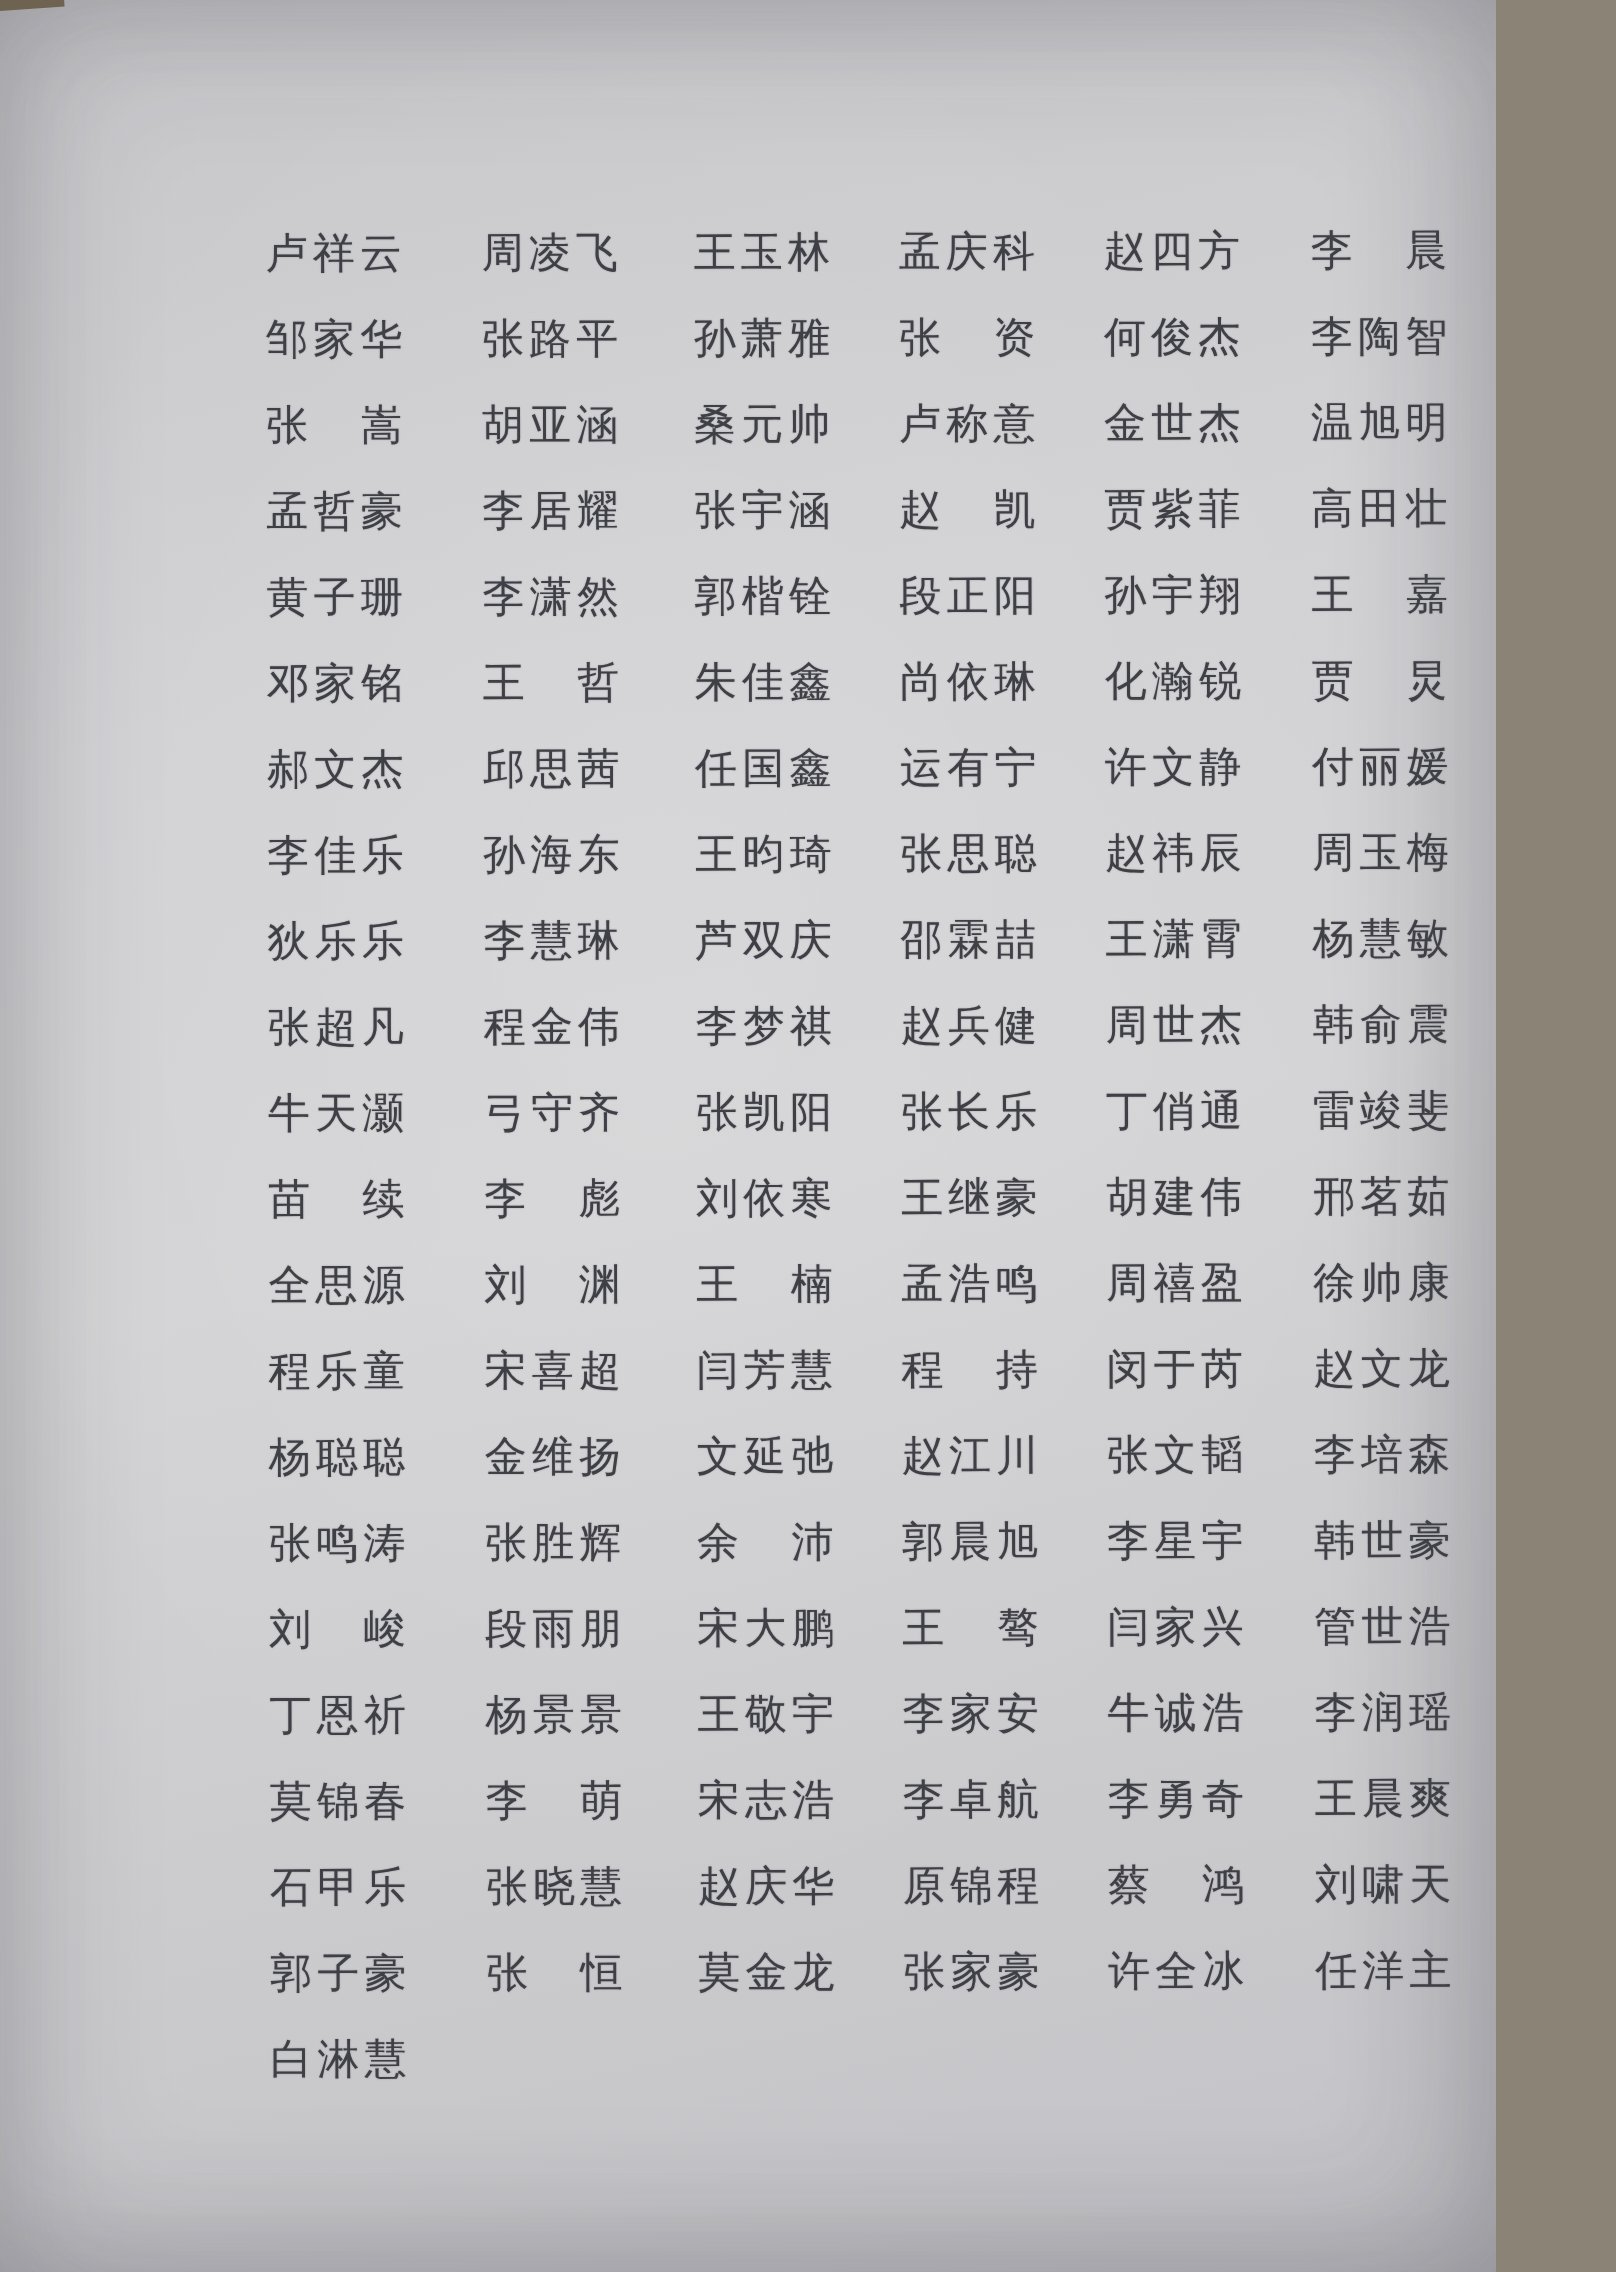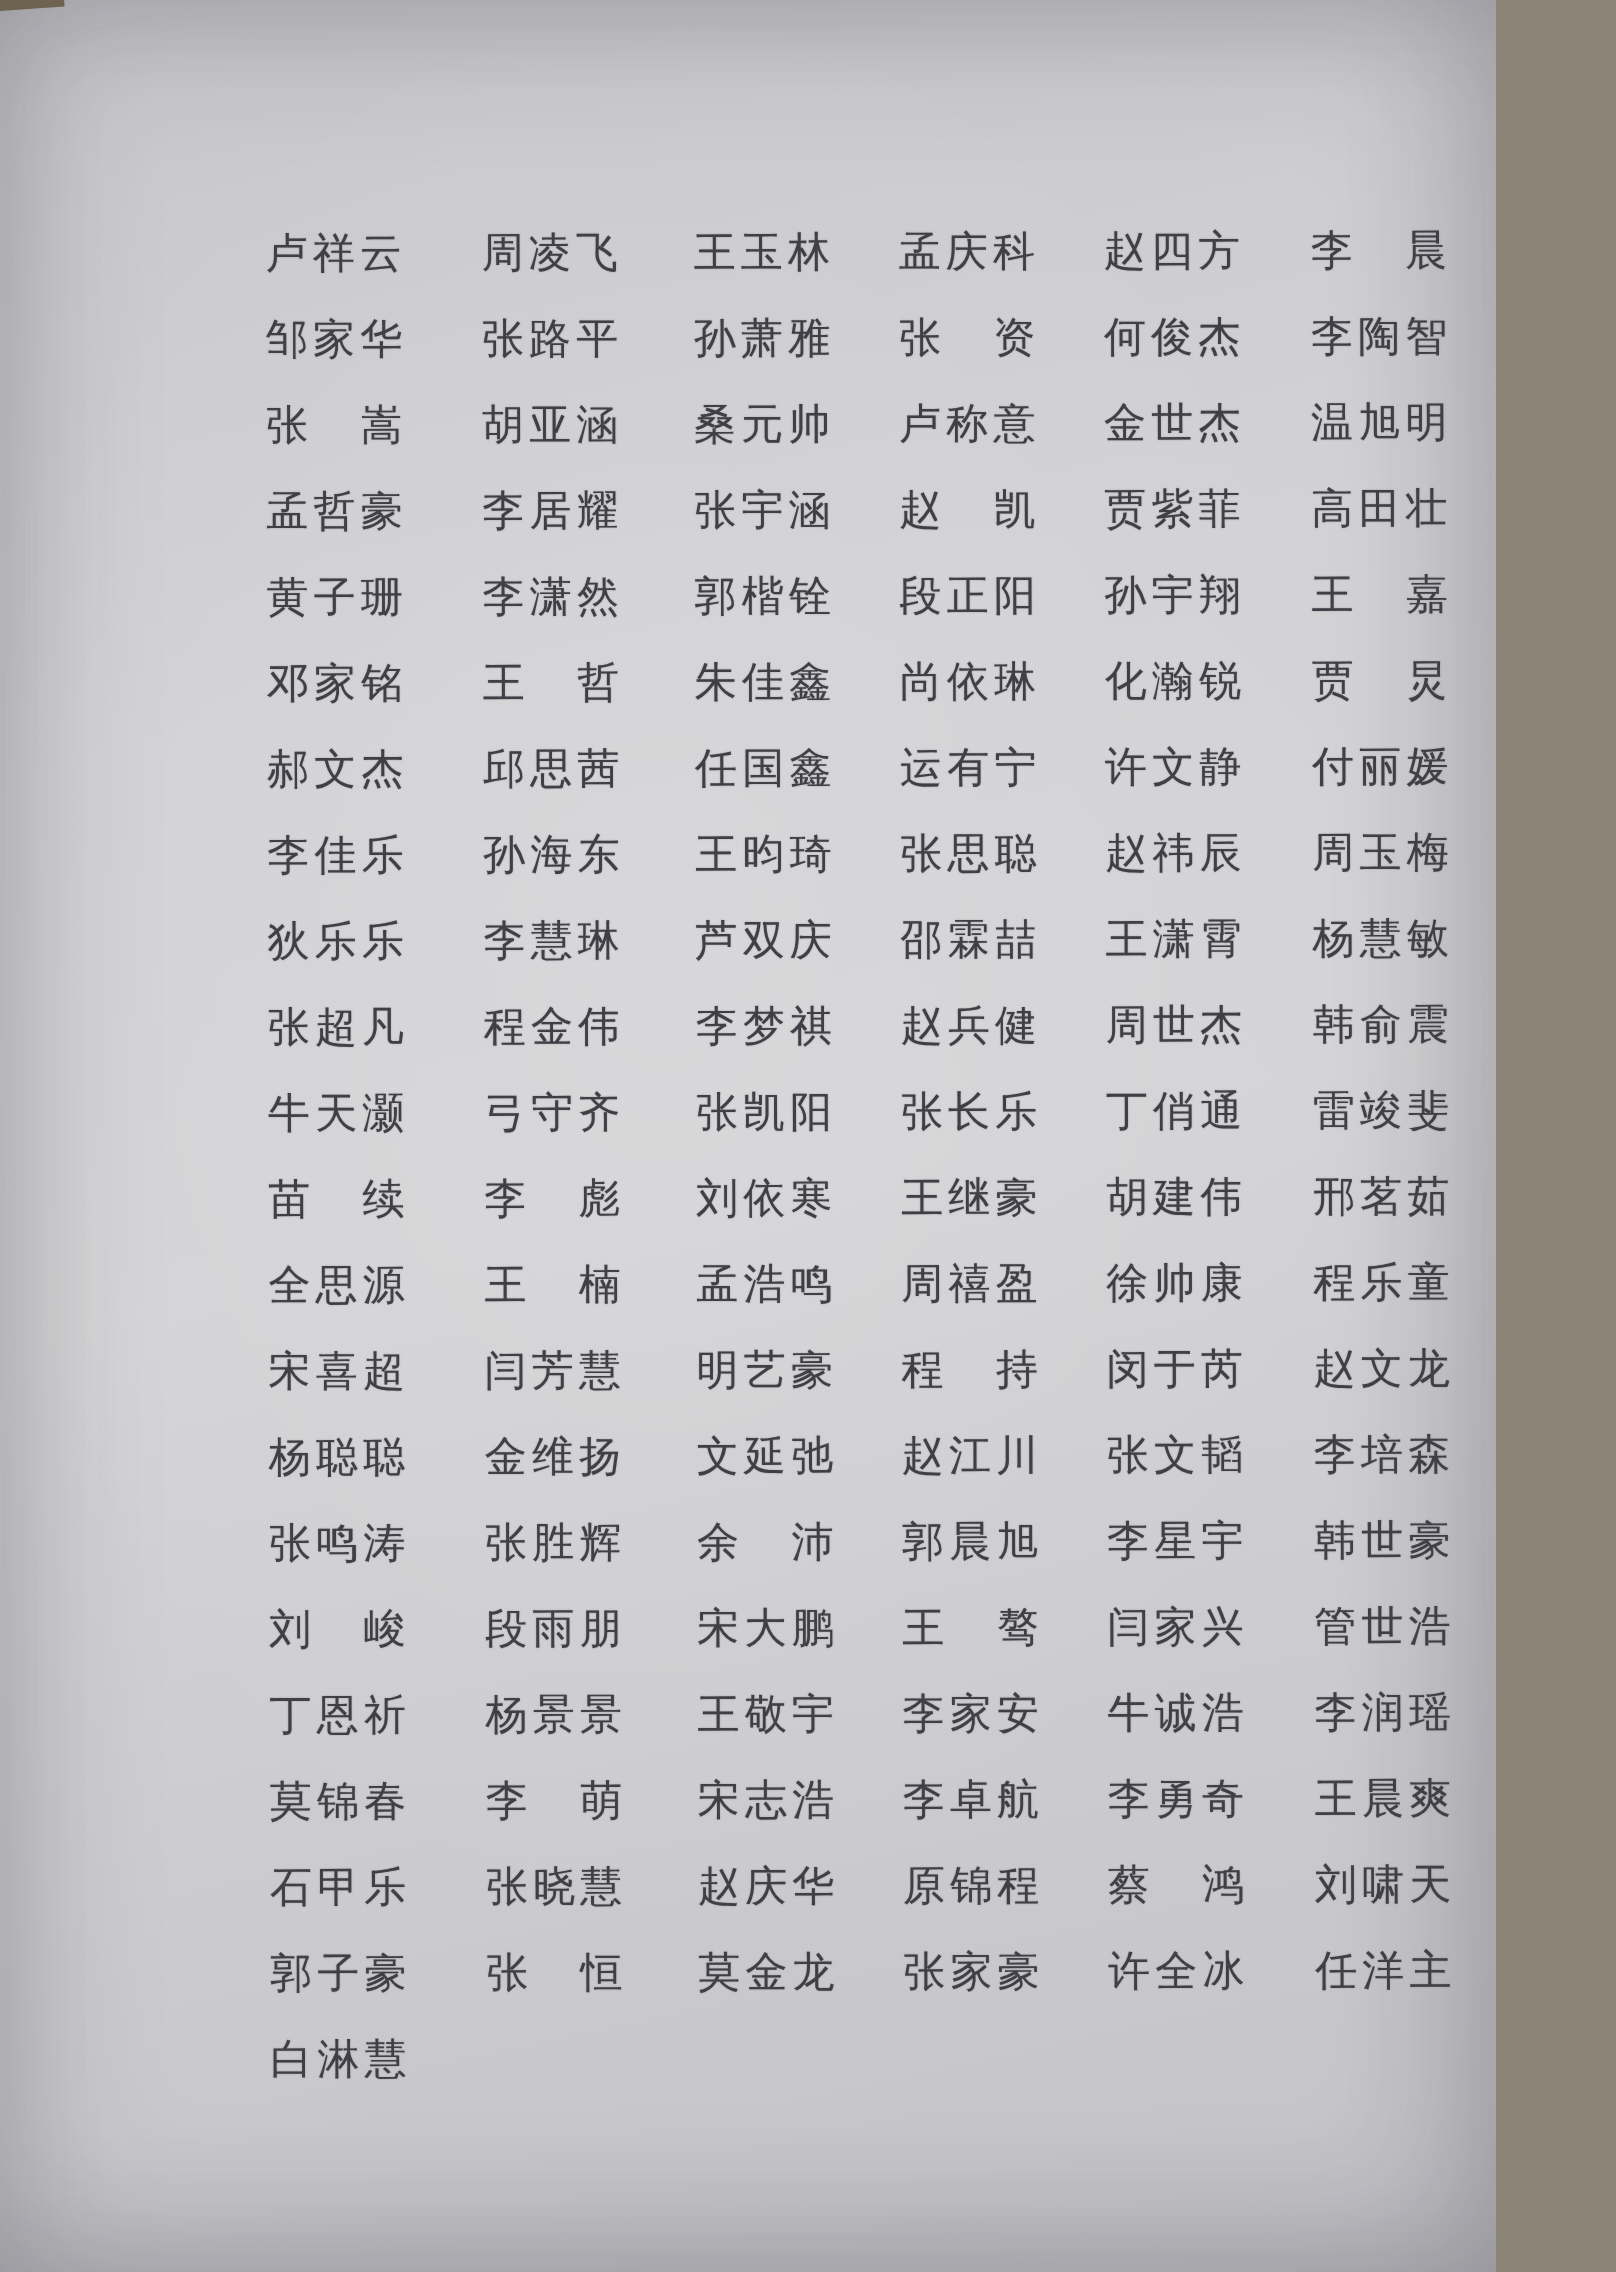--- a/index.html
+++ b/index.html
@@ -134,28 +134,28 @@
         <span class="name-cell">张长乐</span>
         <span class="name-cell">丁俏通</span>
         <span class="name-cell">雷竣斐</span>
         <span class="name-cell">苗　续</span>
         <span class="name-cell">李　彪</span>
         <span class="name-cell">刘依寒</span>
         <span class="name-cell">王继豪</span>
         <span class="name-cell">胡建伟</span>
         <span class="name-cell">邢茗茹</span>
         <span class="name-cell">全思源</span>
+        <span class="name-cell">刘　渊</span>
         <span class="name-cell">王　楠</span>
         <span class="name-cell">孟浩鸣</span>
         <span class="name-cell">周禧盈</span>
         <span class="name-cell">徐帅康</span>
         <span class="name-cell">程乐童</span>
         <span class="name-cell">宋喜超</span>
         <span class="name-cell">闫芳慧</span>
-        <span class="name-cell">明艺豪</span>
         <span class="name-cell">程　持</span>
         <span class="name-cell">闵于芮</span>
         <span class="name-cell">赵文龙</span>
         <span class="name-cell">杨聪聪</span>
         <span class="name-cell">金维扬</span>
         <span class="name-cell">文延弛</span>
         <span class="name-cell">赵江川</span>
         <span class="name-cell">张文韬</span>
         <span class="name-cell">李培森</span>
         <span class="name-cell">张鸣涛</span>

